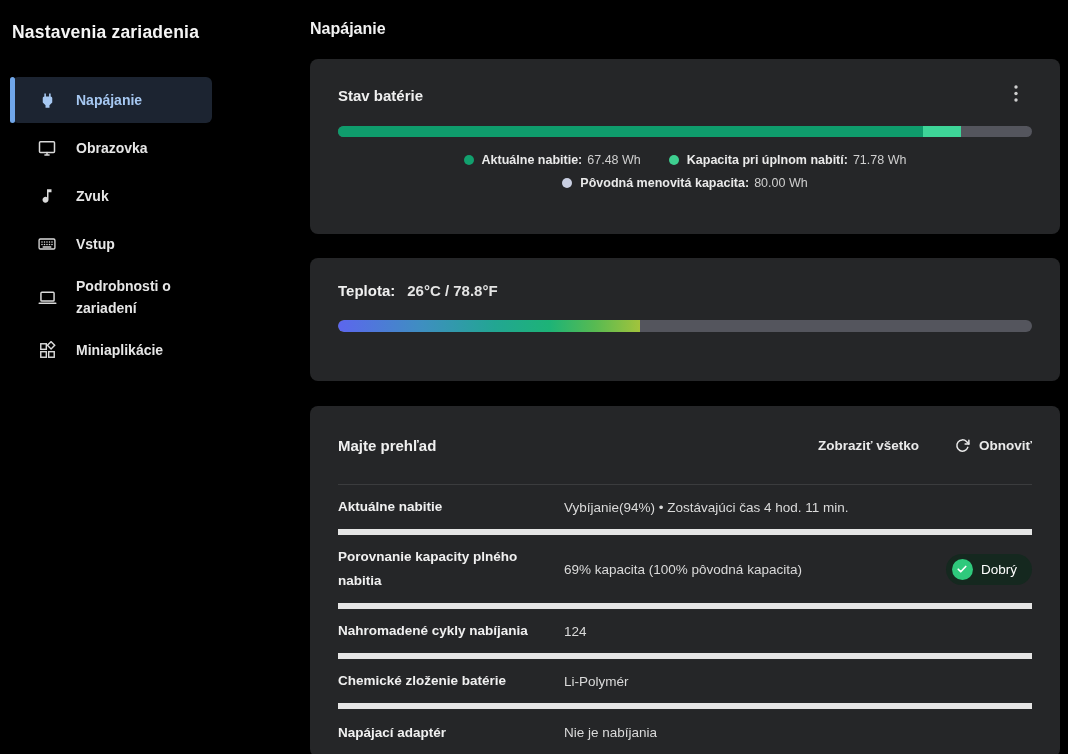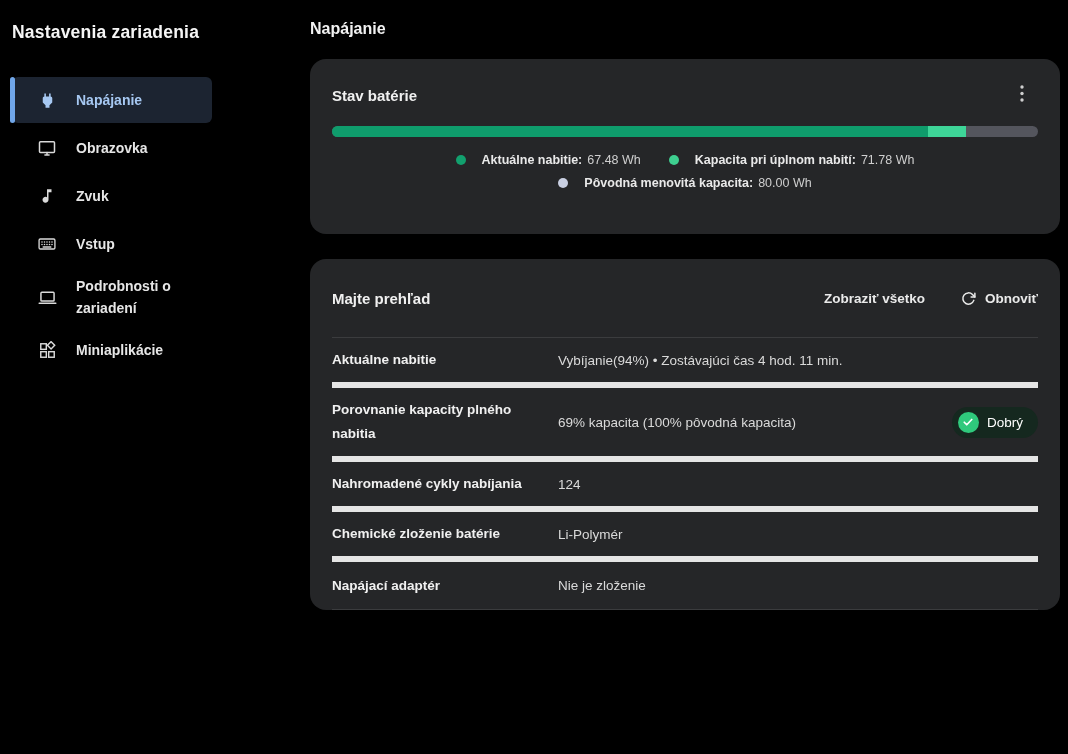--- a/index.html
+++ b/index.html
@@ -29,33 +29,33 @@
     border-radius: 3px; background: #70a6e8;
   }
   .nav-item.selected .accent { display: block; }
   .nav-icon { width: 22px; height: 22px; flex: 0 0 22px; color: #dadada; display: flex; align-items: center; justify-content: center; }
   .nav-item.selected .nav-icon { color: #a6c8f2; }
   .nav-label { margin-left: 18px; font-size: 14px; font-weight: 600; color: #e6e6e6; line-height: 22px; width: 126px; }
   .nav-item.selected .nav-label { color: #a6c8f2; }
   
   .main { position: absolute; left: 310px; top: 0; width: 750px; }
   .page-title { margin-top: 20px; font-size: 16px; font-weight: 700; color: #f2f2f2; }
-  .card { background: #252628; border-radius: 16px; padding: 0 22px; }
+  .card { background: #252628; border-radius: 8px; padding: 0 28px; }
   
   .battery-card { margin-top: 21px; height: 175px; }
   .card-head { display: flex; justify-content: space-between; align-items: center; padding-top: 24px; }
   .card-title { font-size: 15px; font-weight: 700; color: #f0f0f0; }
   .kebab-btn { background: none; border: none; color: #cfcfcf; cursor: pointer; padding: 2px 6px; margin-right: 8px; }
   .meter { margin-top: 19px; height: 11px; border-radius: 6px; overflow: hidden; display: flex; background: #54555d; }
   .meter-seg { height: 100%; }
   .legend { margin-top: 16px; display: flex; flex-direction: column; align-items: center; gap: 9px; }
   .legend-row { display: flex; gap: 28px; }
   .legend-item { display: flex; align-items: center; font-size: 12.5px; }
   .legend-dot { width: 10px; height: 10px; border-radius: 50%; margin-right: 8px; }
-  .legend-label { font-weight: 700; color: #e9e9e9; margin-left: 8px; }
+  .legend-label { font-weight: 700; color: #e9e9e9; }
   .legend-value { margin-left: 5px; font-weight: 400; color: #cfcfcf; }
   
   .temp-card { margin-top: 24px; height: 123px; }
   .temp-head { padding-top: 24px; display: flex; align-items: baseline; }
   .temp-label { font-size: 15px; font-weight: 700; color: #f0f0f0; }
   .temp-value { font-size: 15px; font-weight: 600; color: #e4e4e4; margin-left: 12px; }
   .temp-track { margin-top: 21px; height: 12px; border-radius: 6px; background: #54555d; overflow: hidden; }
   .temp-fill {
     height: 100%; border-radius: 6px 0 0 6px;
     background: linear-gradient(90deg, #5c66ee 0%, #3e8fc0 28%, #22a692 52%, #1db377 70%, #57ba52 85%, #a2c33c 100%);
@@ -183,20 +183,29 @@
       <div class="legend-row">
         <div class="legend-item">
           <span class="legend-dot" style="background-color: rgb(201, 207, 226);"></span>
           <span class="legend-label">Pôvodná menovitá kapacita:</span>
           <span class="legend-value">80.00 Wh</span>
         </div>
       </div>
     </div>
   </section>
 
+  <section class="card temp-card">
+    <div class="temp-head">
+      <span class="temp-label">Teplota:</span>
+      <span class="temp-value">26°C / 78.8°F</span>
+    </div>
+    <div class="temp-track">
+      <div class="temp-fill" style="width: 43.5%;"></div>
+    </div>
+  </section>
 
   <section class="card overview-card">
     <div class="overview-head">
       <h2 class="card-title">Majte prehľad</h2>
       <div class="head-actions">
         <button class="text-btn">
           <span>Zobraziť všetko</span>
         </button>
         <button class="text-btn">
           <span style="display:flex;">
@@ -233,16 +242,16 @@
       <div class="o-value">124</div>
     </div>
 
     <div class="o-row">
       <div class="o-label">Chemické zloženie batérie</div>
       <div class="o-value">Li-Polymér</div>
     </div>
 
     <div class="o-row">
       <div class="o-label">Napájací adaptér</div>
-      <div class="o-value">Nie je zloženie</div>
+      <div class="o-value">Nie je nabíjania</div>
     </div>
   </section>
 </div>
 
 </body></html>

